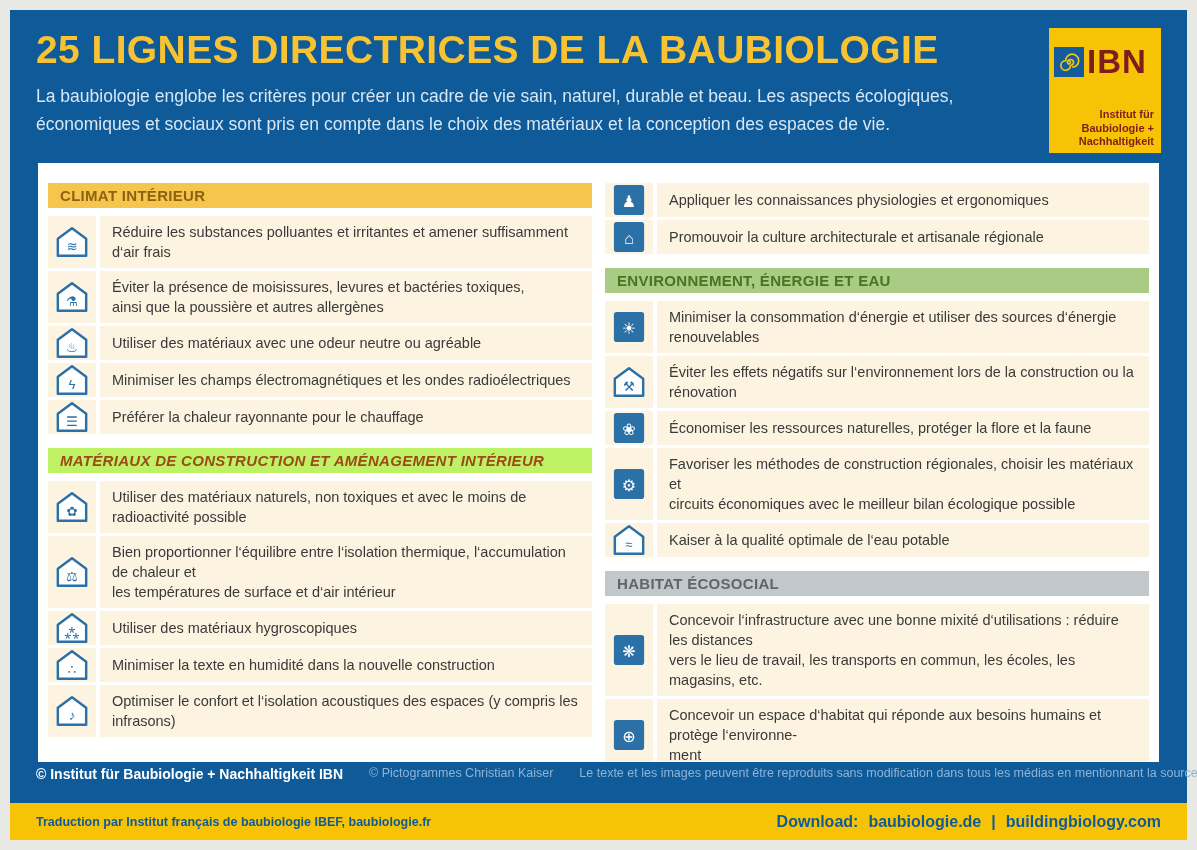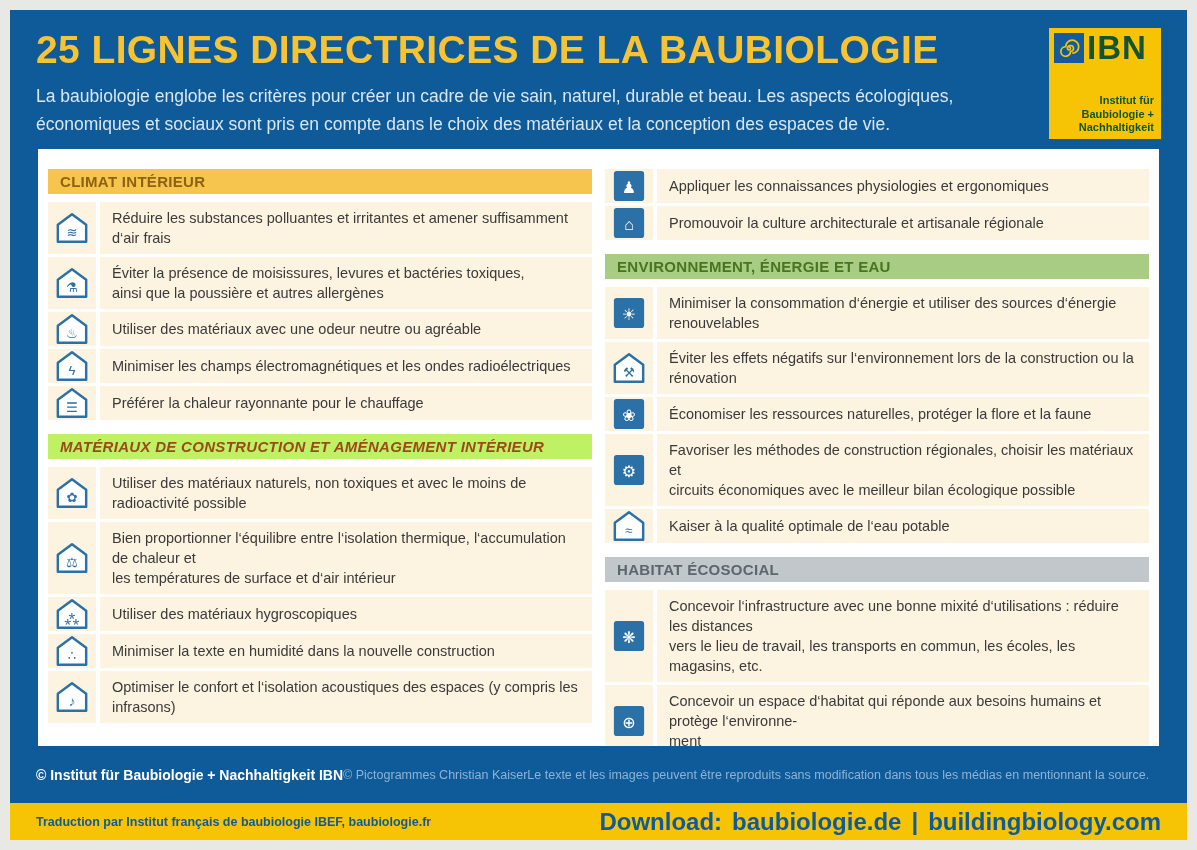--- a/index.html
+++ b/index.html
@@ -19,21 +19,21 @@
   .header-text { flex:1; padding-right:18px; }
   .title {
     color:#f8c332; font-size:39px; font-weight:bold; letter-spacing:.4px;
     line-height:1.15; margin-top:2px;
   }
   .subtitle {
     color:#d7e7f4; font-size:17.5px; line-height:1.6; margin-top:9px; max-width:990px;
   }
   .logo {
     flex:none; width:100px; height:102px; background:#f6c405;
-    color:#14532d; padding:5px 7px 4px 5px; margin-top:2px;
+    color:#7f1d1d; padding:19px 7px 4px 5px; margin-top:2px;
     display:flex; flex-direction:column;
   }
   .logo-top { display:flex; align-items:flex-start; }
   .logo-spiral {
     width:30px; height:30px; background:#145b9c; flex:none;
     display:flex; align-items:center; justify-content:center;
   }
   .logo-abbr { font-size:33px; font-weight:bold; letter-spacing:1px; line-height:.9; margin-left:3px; }
   .logo-lines { margin-top:auto; text-align:right; font-size:11px; font-weight:bold; line-height:1.25; }
   
@@ -52,31 +52,31 @@
   .icon-cell {
     width:48px; flex:none; display:flex; align-items:center; justify-content:center;
   }
   .icon-cell svg { width:34px; height:34px; display:block; }
   .text-cell {
     flex:1; padding:6px 12px; font-size:14.5px; color:#3a3a3a;
     display:flex; align-items:center; line-height:1.38; white-space:pre-line;
   }
   
   .foot-blue {
-    height:33px; flex:none; display:flex; align-items:center;
-    padding:12px 26px; color:#ffffff;
+    height:33px; flex:none; display:flex; 
+    padding:4px 26px; gap:26px; color:#ffffff;
   }
   .foot-copy { font-size:14px; font-weight:bold; white-space:nowrap; }
   .foot-dim { font-size:12.5px; color:#8fb3d6; white-space:nowrap; }
   .foot-yellow {
     height:37px; flex:none; background:#f6c405;
     display:flex; align-items:center; justify-content:space-between; padding:0 26px;
   }
   .foot-trans { font-size:12.5px; font-weight:bold; color:#0f5a99; }
-  .foot-dl { font-size:24px; font-weight:bold; color:#0f5a99; display:flex; gap:10px; align-items:center; }
+  .foot-dl { font-size:16px; font-weight:bold; color:#0f5a99; display:flex; gap:10px; align-items:center; }
   .foot-dl a { color:#0f5a99; text-decoration:none; }
 </style>
 </head>
 <body>
 
 <div class="poster">
 
   <div class="header">
     <div class="header-text">
       <div class="title">25 LIGNES DIRECTRICES DE LA BAUBIOLOGIE</div>

